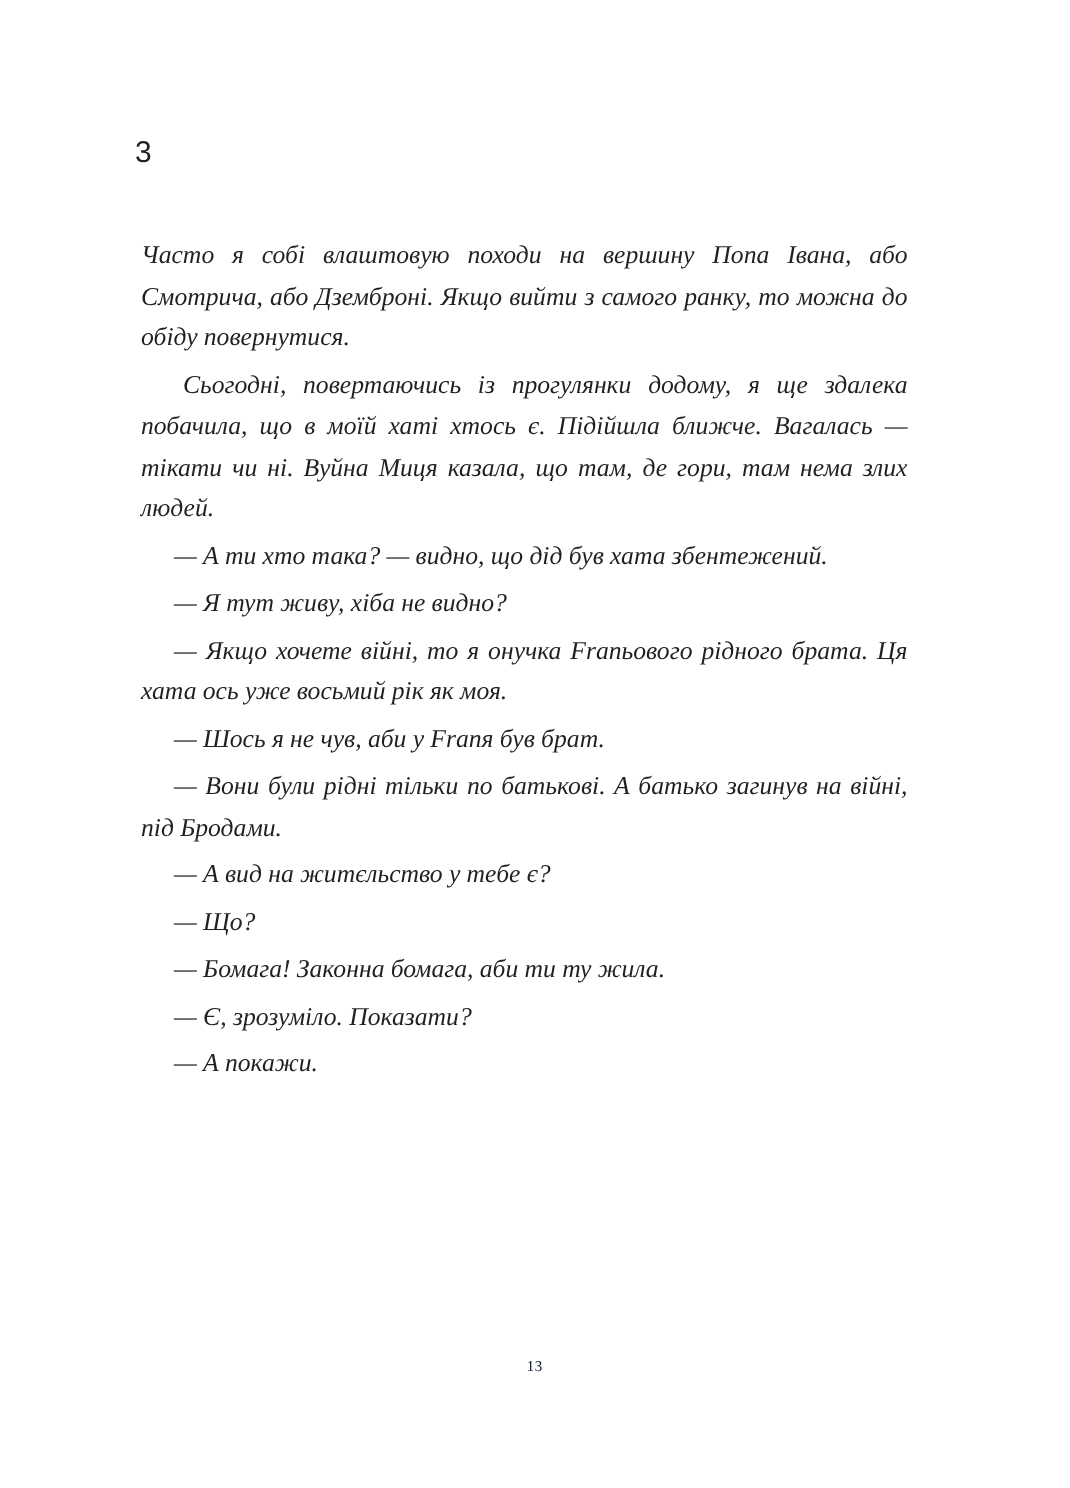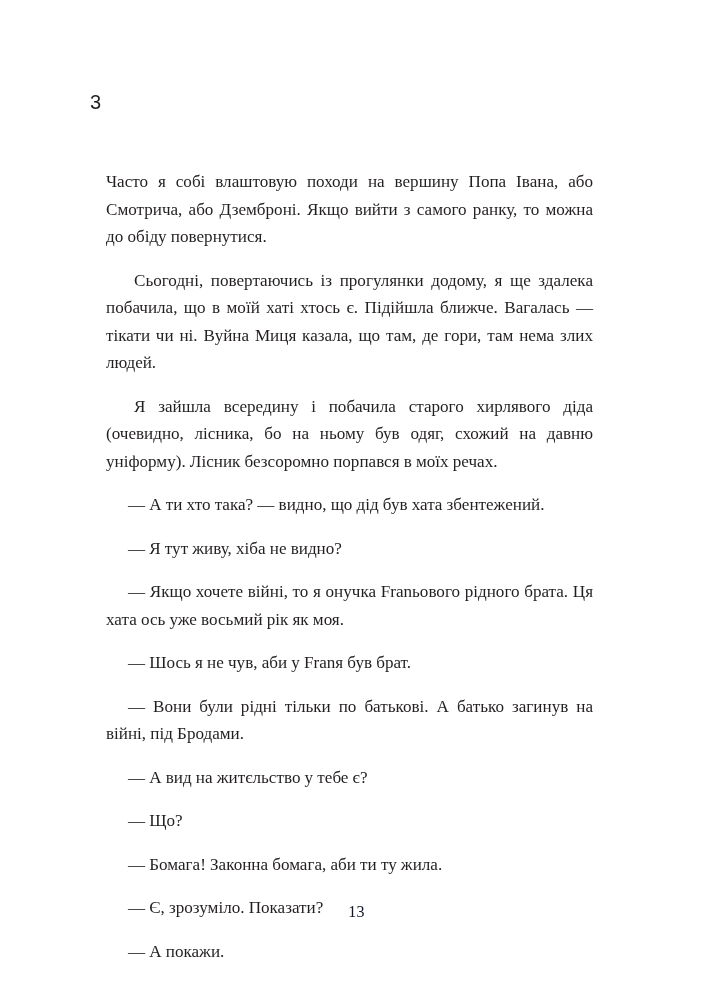--- a/index.html
+++ b/index.html
@@ -46,23 +46,24 @@
     font-size: 17.1px;
     line-height: 27.5px;
     text-align: justify;
     text-justify: inter-word;
     hyphens: manual;
     -webkit-hyphens: manual;
     word-spacing: -0.1px;
   }
 
   #text-block p {
-    margin: 16px;
+    margin: 4px;
     padding: 0;
     text-align: justify;
+    font-style: italic;
   }
 
   
   #text-block p.flush {
     text-indent: 0;
   }
   
   #text-block p.indent {
     text-indent: 28px;
   }
@@ -75,37 +76,36 @@
     text-align: left;
   }
 
   
   #page-number {
     position: absolute;
     left: 0;
     right: 0;
     top: 902px;
     text-align: center;
-    font-size: 16px;
+    font-size: 10px;
     line-height: 20px;
     color: #0f172a;
     letter-spacing: 0.3px;
   }
 </style>
 </head>
 <body style="background: rgb(255, 255, 255); color: rgb(35, 31, 32);">
 
 <div id="page" style="background: rgb(255, 255, 255);">
 
   <div id="chapter-number">3</div>
 
   <div id="text-block">
       <p class="flush">Часто я собі влаштовую походи на вершину Попа Івана, або Смотрича, або Дземброні. Якщо вийти з самого ранку, то можна до обіду повернутися.</p>
       <p class="indent">Сьогодні, повертаючись із прогулянки додому, я ще здалека побачила, що в моїй хаті хтось є. Підійшла ближче. Вагалась — тікати чи ні. Вуйна Миця казала, що там, де гори, там нема злих людей.</p>
-      <p class="indent">Я зайшла всередину і побачила старого хирлявого діда (очевидно, лісника, бо на ньому був одяг, схожий на давню уніформу). Лісник безсоромно порпався в моїх речах.</p>
       <p class="dialogue single">— А ти хто така? — видно, що дід був хата збентежений.</p>
       <p class="dialogue single">— Я тут живу, хіба не видно?</p>
       <p class="dialogue">— Якщо хочете війні, то я онучка Franьового рідного брата. Ця хата ось уже восьмий рік як моя.</p>
       <p class="dialogue single">— Шось я не чув, аби у Franя був брат.</p>
       <p class="dialogue">— Вони були рідні тільки по батькові. А батько загинув на війні, під Бродами.</p>
       <p class="dialogue single">— А вид на житєльство у тебе є?</p>
       <p class="dialogue single">— Що?</p>
       <p class="dialogue single">— Бомага! Законна бомага, аби ти ту жила.</p>
       <p class="dialogue single">— Є, зрозуміло. Показати?</p>
       <p class="dialogue single">— А покажи.</p>

